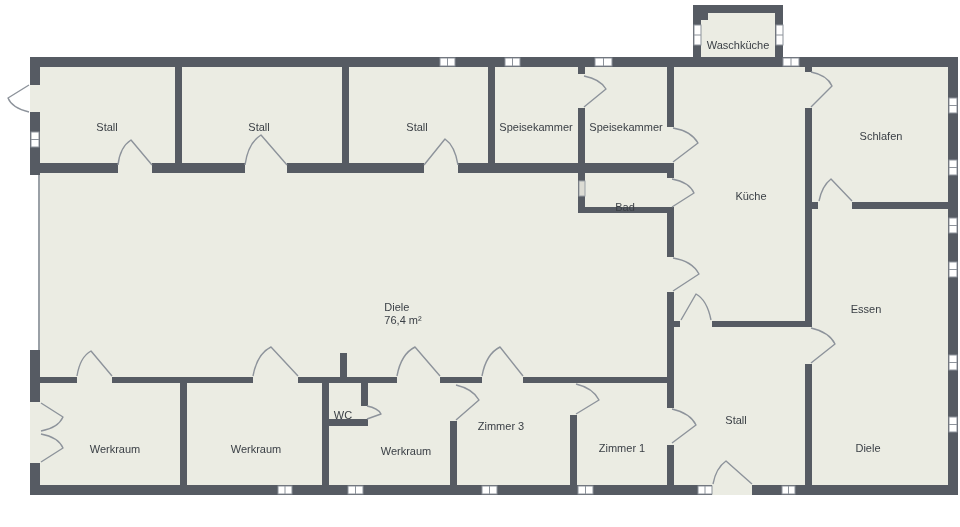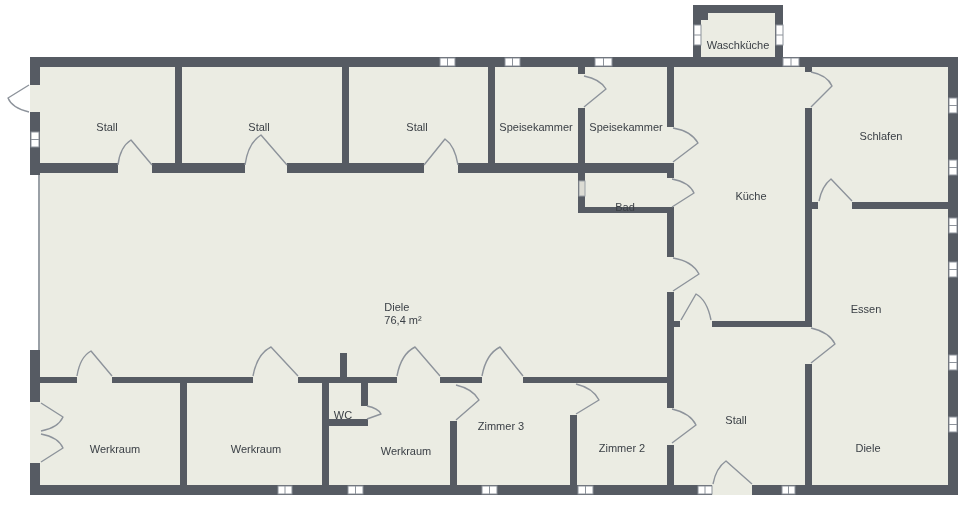--- a/index.html
+++ b/index.html
@@ -211,16 +211,16 @@
   <div class="lbl" style="left:403px;top:302px">
     <div>Diele</div>
     <div>76,4 m²</div>
   </div>
   <div class="lbl" style="left:866px;top:297px">Essen</div>
   <div class="lbl" style="left:115px;top:437px">Werkraum</div>
   <div class="lbl" style="left:256px;top:437px">Werkraum</div>
   <div class="lbl" style="left:406px;top:439px">Werkraum</div>
   <div class="lbl" style="left:343px;top:403px">WC</div>
   <div class="lbl" style="left:501px;top:414px">Zimmer 3</div>
-  <div class="lbl" style="left:622px;top:436px">Zimmer 2</div>
+  <div class="lbl" style="left:622px;top:436px">Zimmer 1</div>
   <div class="lbl" style="left:736px;top:408px">Stall</div>
   <div class="lbl" style="left:868px;top:436px">Diele</div>
 </div>
 
 </body></html>

